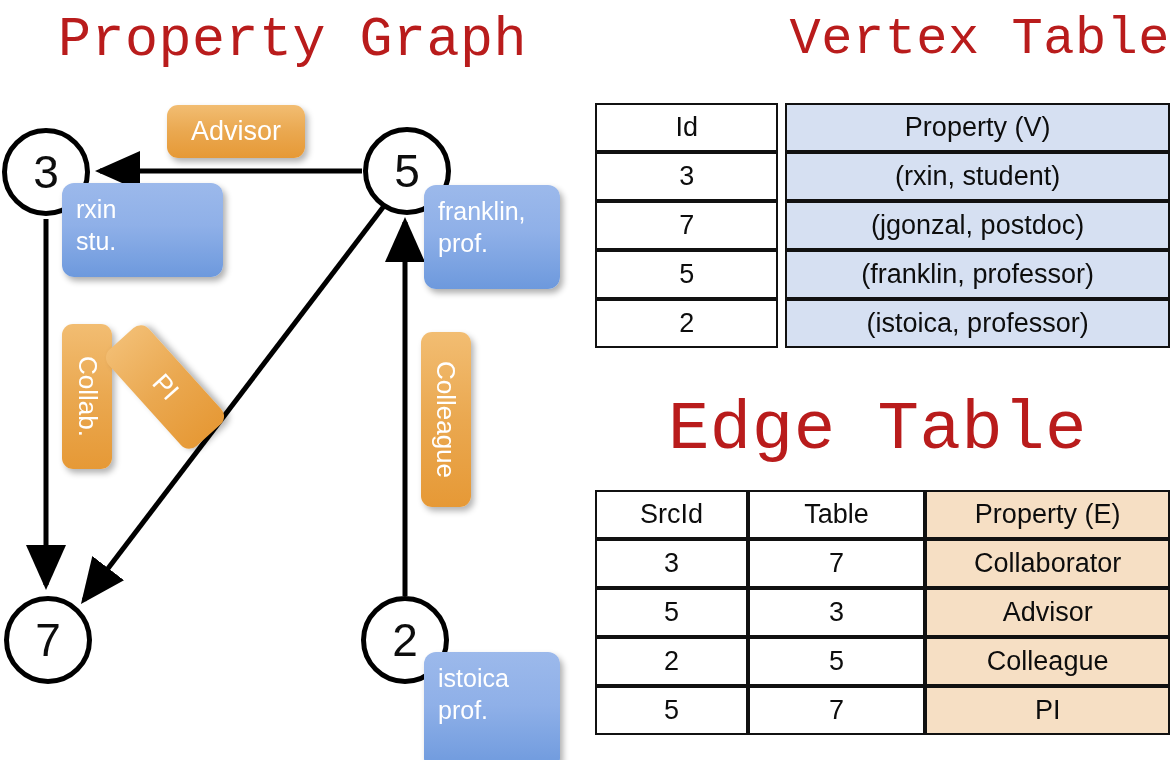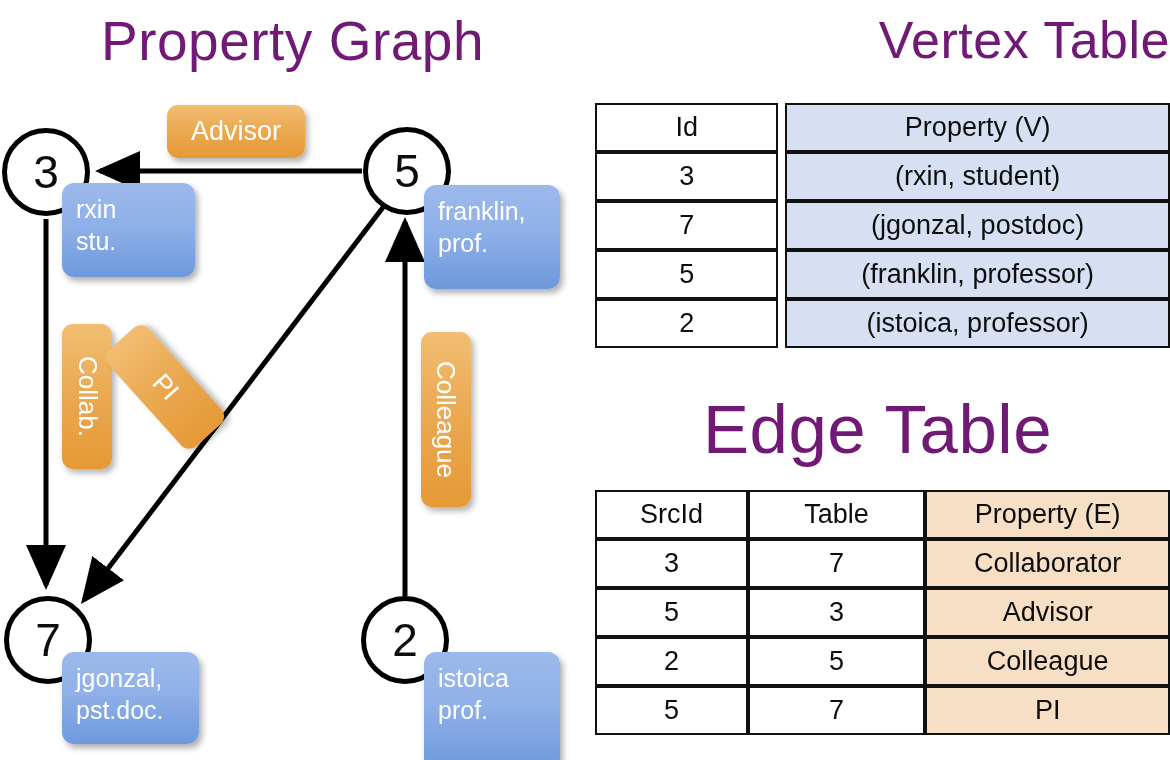--- a/index.html
+++ b/index.html
@@ -13,23 +13,23 @@
     height: 760px;
     position: relative;
     overflow: hidden;
     font-family: "Liberation Sans", sans-serif;
     color: #000000;
   }
 
   
   .title {
     position: absolute;
-    font-family: Liberation Sans, sans-serif;
-    font-weight: 300;
-    color: #701a75;
+    font-family: Liberation Mono, monospace;
+    font-weight: 300;
+    color: #b91c1c;
     letter-spacing: 0.5px;
     white-space: nowrap;
   }
   #title-property-graph {
     left: 0px; top: 8px; width: 585px;
     text-align: center;
     font-size: 55px;
     line-height: 66px;
   }
   #title-vertex-table {
@@ -89,21 +89,21 @@
     box-shadow: 3px 4px 6px rgba(0,0,0,0.32);
     color: #ffffff;
     font-size: 25px;
     line-height: 32px;
     padding: 10px 14px;
     box-sizing: border-box;
     z-index: 4;
     font-family: "Liberation Sans", sans-serif;
     font-weight: 300;
   }
-  #prop-rxin     { left: 62px;  top: 183px; width: 133px; height: 94px; }
+  #prop-rxin     { left: 62px;  top: 183px; width: 161px; height: 94px; }
   #prop-franklin { left: 424px; top: 185px; width: 136px; height: 104px; }
   #prop-jgonzal  { left: 62px;  top: 652px; width: 137px; height: 92px; }
   #prop-istoica  { left: 424px; top: 652px; width: 136px; height: 118px; }
 
   
   .edge-box {
     position: absolute;
     border-radius: 11px;
     background: linear-gradient(to bottom, #f2bd72 0%, #eaa850 50%, #e69936 100%);
     box-shadow: 3px 4px 6px rgba(0,0,0,0.30);
@@ -227,24 +227,20 @@
   </div>
 
   <div class="prop-box" id="prop-rxin">
     <div>rxin</div>
     <div>stu.</div>
   </div>
   <div class="prop-box" id="prop-franklin">
     <div>franklin,</div>
     <div>prof.</div>
   </div>
-  <div class="prop-box" id="prop-jgonzal">
-    <div>jgonzal,</div>
-    <div>pst.doc.</div>
-  </div>
   <div class="prop-box" id="prop-istoica">
     <div>istoica</div>
     <div>prof.</div>
   </div>
 
   <div class="edge-box" id="edge-advisor">
     <span class="htext">Advisor</span>
   </div>
   <div class="edge-box" id="edge-collab">
     <span class="vtext">Collab.</span>

